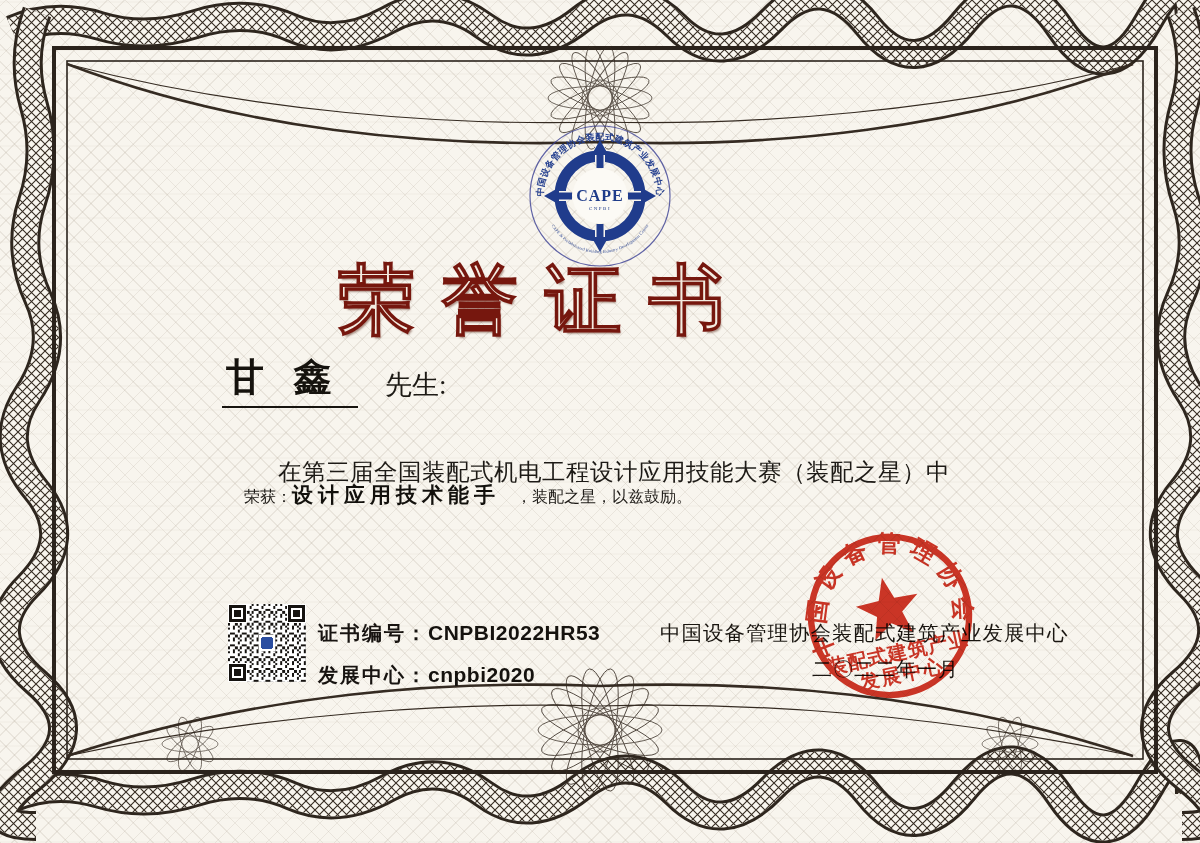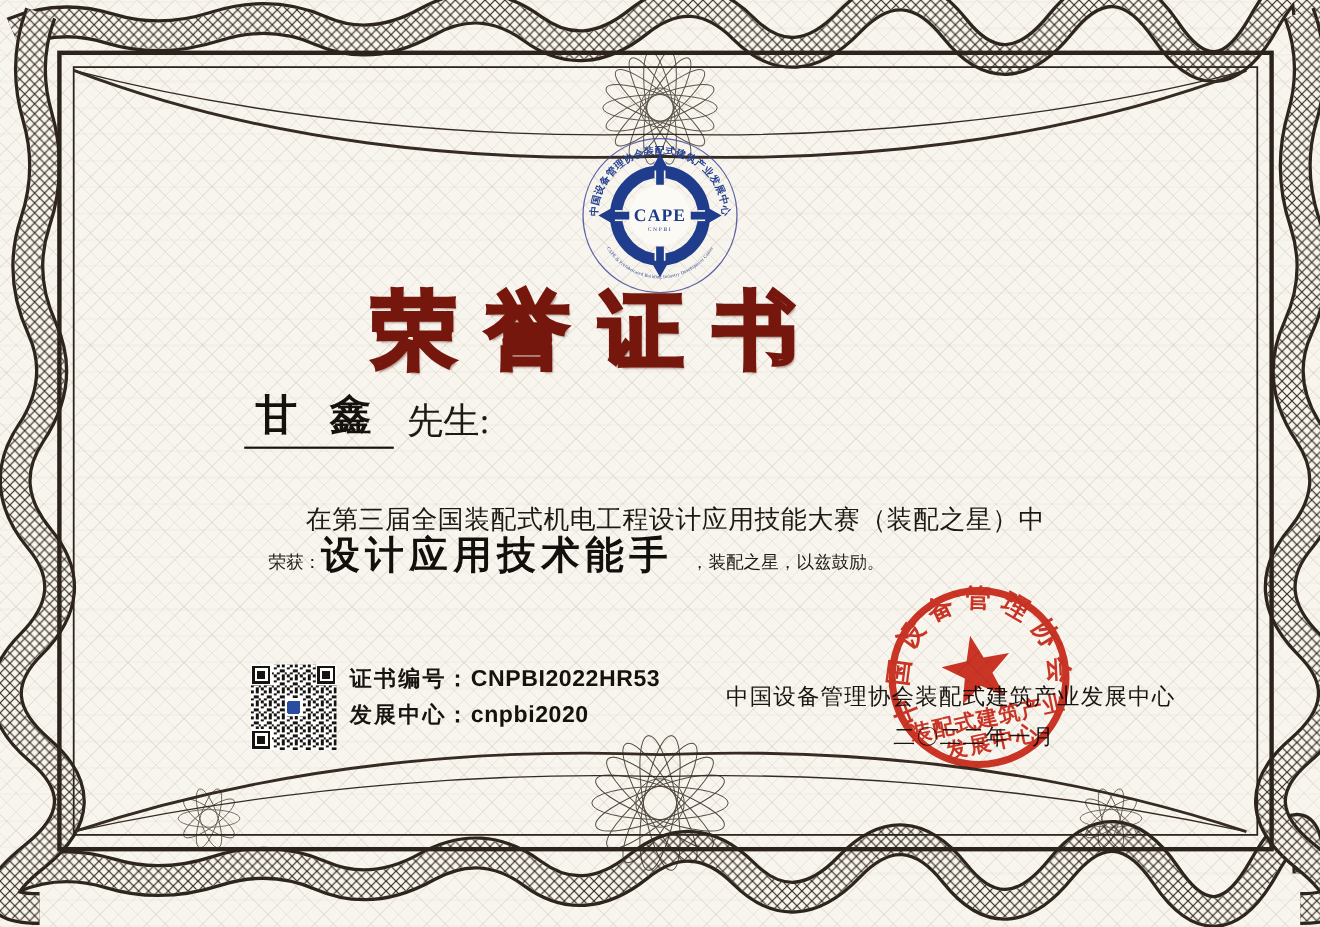--- a/index.html
+++ b/index.html
@@ -14,43 +14,43 @@
     background-image:
       repeating-linear-gradient(45deg, rgba(168,156,140,0.18) 0 1px, transparent 1px 12px),
       repeating-linear-gradient(-45deg, rgba(168,156,140,0.18) 0 1px, transparent 1px 12px),
       repeating-linear-gradient(0deg, rgba(180,168,150,0.06) 0 2px, transparent 2px 24px);
   }
   .border-art{position:absolute;left:0;top:0;}
   .logo{position:absolute;left:527px;top:123px;width:146px;height:146px;}
   .title{
     position:absolute;left:0;top:262px;width:1063px;text-align:center;
     font-family:"DejaVu Sans","Liberation Sans",sans-serif;
-    font-weight:700;font-size:76px;line-height:1;
+    font-weight:400;font-size:76px;line-height:1;
   }
   .title .tx{
     letter-spacing:0.36em;margin-right:-0.36em;
     color:#f3ece1;
     -webkit-text-stroke:3.5px #76170e;
     text-shadow:2px 3px 2px rgba(82,28,14,.45), -1px -1px 0 rgba(255,255,255,.6);
   }
   .name-row{position:absolute;left:222px;top:352px;white-space:nowrap;}
   .name{
-    display:inline-block;min-width:128px;text-align:center;
+    display:inline-block;min-width:128px;text-align:left;
     border-bottom:2.5px solid #17140f;padding:0 4px 3px 4px;
     font-size:38px;font-weight:700;letter-spacing:10px;color:#15120d;
     font-family:"Liberation Serif",serif;
   }
-  .salutation{font-size:33px;color:#1d1a15;margin-left:12px;vertical-align:-4px;}
+  .salutation{font-size:27px;color:#1d1a15;margin-left:27px;vertical-align:-4px;}
   .body1{position:absolute;left:278px;top:456px;font-size:23.5px;color:#1d1a16;letter-spacing:0.5px;white-space:nowrap;}
   .body2{position:absolute;left:228px;top:481px;color:#1d1a16;white-space:nowrap;}
   .body2 .pre,.body2 .suf{font-size:16px;margin-left:16px;}
-  .body2 .award{font-size:35px;font-weight:700;letter-spacing:5px;color:#12100c;}
+  .body2 .award{font-size:21px;font-weight:700;letter-spacing:5px;color:#12100c;}
   .qr{position:absolute;left:228px;top:604px;width:78px;height:78px;}
   .info{position:absolute;left:318px;top:604px;}
-  .info .row{height:27px;line-height:27px;white-space:nowrap;margin-bottom:5px;}
+  .info .row{height:27px;line-height:27px;white-space:nowrap;margin-bottom:5px;margin-top:15px;}
   .info .lbl{font-size:20px;font-weight:700;color:#171310;letter-spacing:2px;}
   .info .val{font-size:21px;font-weight:700;color:#15120e;font-family:"Liberation Sans","DejaVu Sans",sans-serif;letter-spacing:0.5px;}
   .issuer{position:absolute;left:660px;top:619px;font-size:20.5px;color:#191510;letter-spacing:1px;white-space:nowrap;}
   .date{position:absolute;left:812px;top:656px;font-size:20px;color:#191510;letter-spacing:1px;white-space:nowrap;}
   .seal{position:absolute;left:802px;top:528px;width:176px;height:176px;mix-blend-mode:multiply;opacity:.95;}
 </style>
 </head>
 <body>
 
 <div class="certificate">

